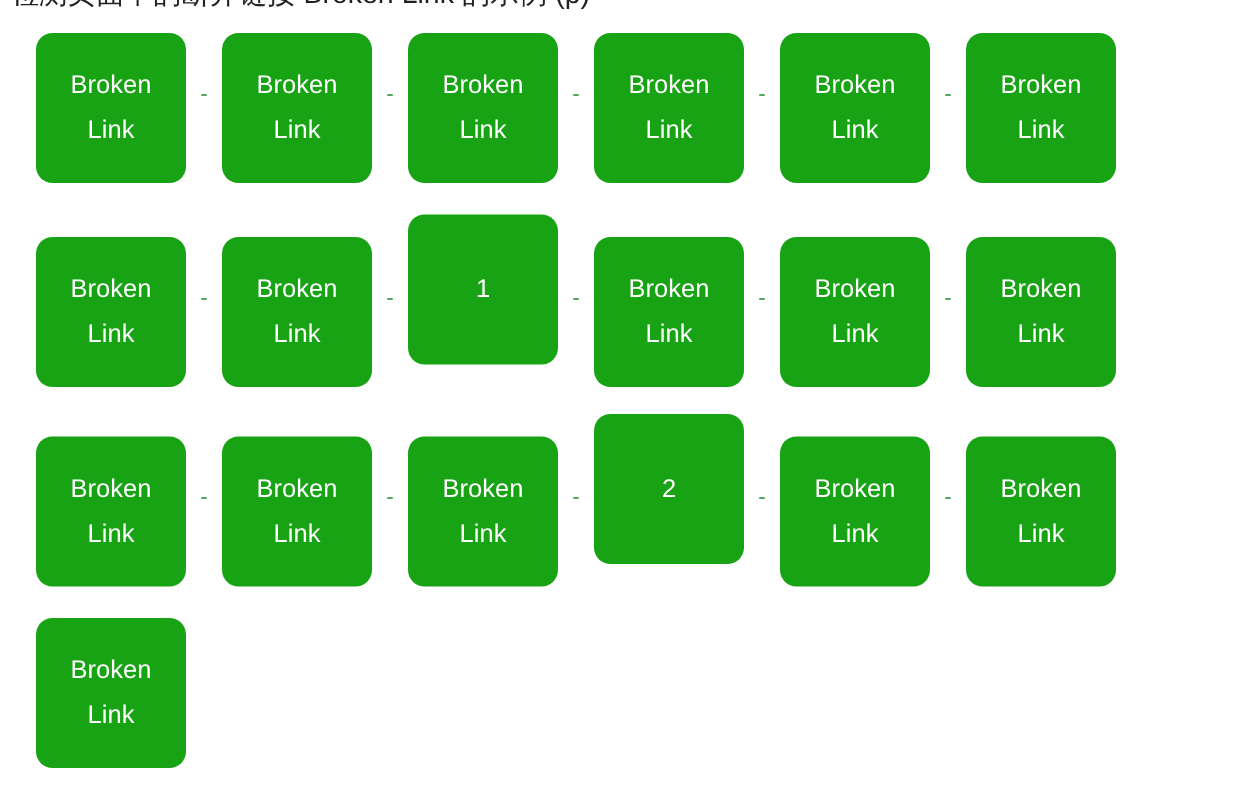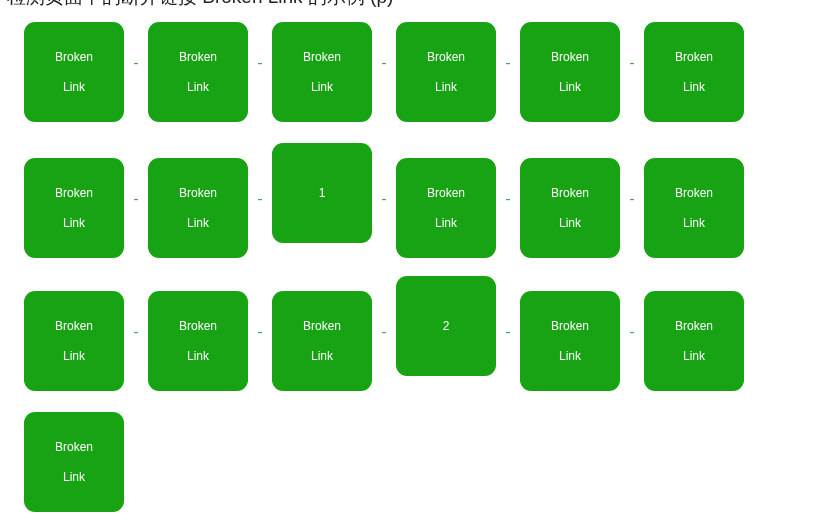--- a/index.html
+++ b/index.html
@@ -41,21 +41,21 @@
   .node {
     width: 100px;
     height: 100px;
     background: #17a314;
     border-radius: 11px;
     color: #ffffff;
     display: flex;
     flex-direction: column;
     justify-content: center;
     align-items: center;
-    font-size: 12px;
+    font-size: 17px;
     line-height: 30px;
     flex: 0 0 auto;
     cursor: pointer;
   }
   .node.raised {
     position: relative;
     top: -15px;
   }
   .sep {
     display: block;

